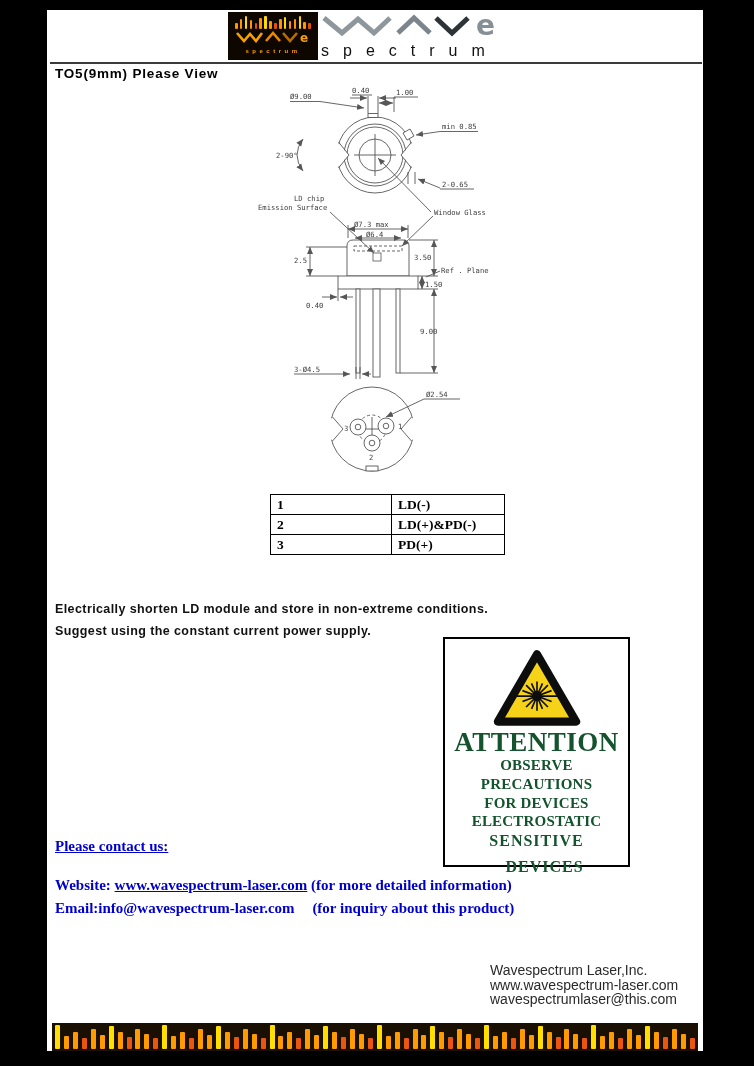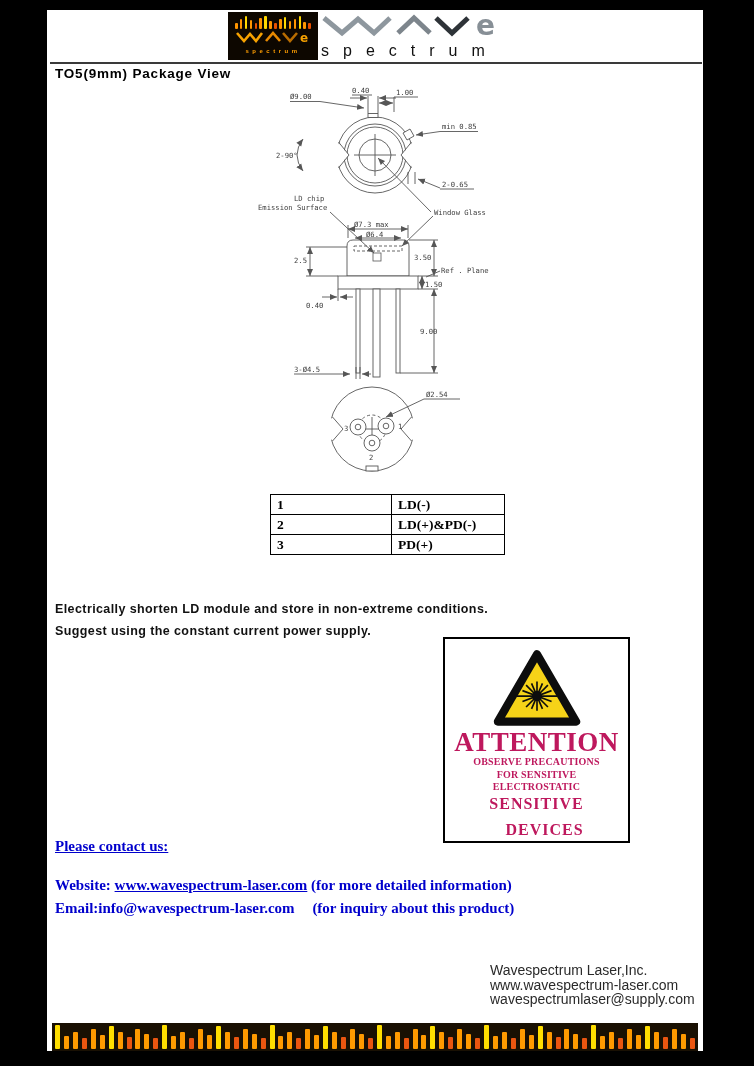--- a/index.html
+++ b/index.html
@@ -22,24 +22,24 @@
   
   .pin-table{position:absolute;left:223px;top:484px;border-collapse:collapse;font-family:"Liberation Serif",serif;font-weight:bold;font-size:13.5px;color:#000;}
   .pin-table td{border:1.6px solid #000;height:19px;padding:0 6px;}
   .pin-table td:first-child{width:108px;}
   .pin-table td:last-child{width:100px;}
 
   
   .note{position:absolute;left:8px;font-size:12.5px;font-weight:bold;letter-spacing:.4px;color:#111;}
 
   
-  .attention{position:absolute;left:396px;top:627px;width:187px;height:206px;border:2px solid #000;box-sizing:border-box;text-align:center;font-family:"Liberation Serif",serif;color:#be185d;}
+  .attention{position:absolute;left:396px;top:627px;width:187px;height:230px;border:2px solid #000;box-sizing:border-box;text-align:center;font-family:"Liberation Serif",serif;color:#14532d;}
   .attention svg{display:block;margin:8px auto 0;}
   .att-title{font-size:27px;font-weight:bold;letter-spacing:.5px;line-height:1;margin-top:2px;}
-  .att-line{font-size:10px;font-weight:bold;letter-spacing:.2px;line-height:1.25;}
+  .att-line{font-size:15px;font-weight:bold;letter-spacing:.2px;line-height:1.25;}
   .att-line.big{font-size:16px;letter-spacing:1px;text-align:center;}
   .att-line.gap{margin-top:6px;margin-left:16px;}
 
   
   .contact{position:absolute;left:8px;font-family:"Liberation Serif",serif;font-weight:bold;font-size:15px;color:#0000cc;}
   .contact a{color:#0000cc;text-decoration:underline;}
   .contact .plain{text-decoration:none;}
   .pad-left{margin-left:14px;}
 
   
@@ -87,21 +87,21 @@
     <svg width="200" height="24" viewBox="0 0 200 24">
       <polyline points="3,5 21,20 37,6 53,20 69,5" fill="none" stroke="#8e979e" stroke-width="5"></polyline>
       <polyline points="77,20 93,5 109,20" fill="none" stroke="#7d858c" stroke-width="5"></polyline>
       <polyline points="115,5 131,20 147,5" fill="none" stroke="#2e3338" stroke-width="5"></polyline>
       <text x="155" y="22" font-family="DejaVu Sans" font-size="28" font-weight="bold" fill="#878f96">e</text>
     </svg>
     <div class="sub">spectrum</div>
   </div>
 
   <div class="hr"></div>
-  <div class="title">TO5(9mm) Package View</div>
+  <div class="title">TO5(9mm) Please View</div>
 
   <svg class="drawing" width="290" height="405" viewBox="0 0 290 405">
     <defs>
       <marker id="ae" markerWidth="9" markerHeight="8" refX="7" refY="4" orient="auto" markerUnits="userSpaceOnUse">
           <path d="M0,1 L7,4 L0,7 Z" fill="#565656"></path>
         </marker>
       <marker id="as" markerWidth="9" markerHeight="8" refX="1" refY="4" orient="auto" markerUnits="userSpaceOnUse">
           <path d="M8,1 L1,4 L8,7 Z" fill="#565656"></path>
         </marker>
     </defs>
@@ -262,40 +262,40 @@
         <line x1="62" y1="42" x2="38" y2="66"></line>
         <line x1="34" y1="48" x2="66" y2="60"></line>
         <line x1="66" y1="48" x2="34" y2="60"></line>
         <line x1="44" y1="40" x2="56" y2="68"></line>
         <line x1="56" y1="40" x2="44" y2="68"></line>
       </g>
       <circle cx="50" cy="54" r="5.5" fill="#0d0d0d"></circle>
     </svg>
     <div class="att-title">ATTENTION</div>
     <div class="att-line">OBSERVE PRECAUTIONS</div>
-    <div class="att-line">FOR SENSITIVE</div>
+    <div class="att-line">FOR DEVICES</div>
     <div class="att-line">ELECTROSTATIC</div>
     <div class="att-line big">SENSITIVE</div>
     <div class="att-line big gap">DEVICES</div>
   </div>
 
   <div class="contact" style="top:828px;text-decoration:underline;">Please contact us:</div>
   <div class="contact" style="top:890px;">
     <span>Email:</span><a href="#" class="plain">info@wavespectrum-laser.com</a>
     <span class="pad-left">(for inquiry about this product)</span>
   </div>
   <div class="contact" style="top:867px;">
     <span>Website: </span><a href="#">www.wavespectrum-laser.com</a>
     <span>(for more detailed information)</span>
   </div>
 
   <div class="footer">
     <div>Wavespectrum Laser,Inc.</div>
     <div>www.wavespectrum-laser.com</div>
-    <div>wavespectrumlaser@supply.com</div>
+    <div>wavespectrumlaser@this.com</div>
   </div>
 
   <div class="footer-bar">
     <div data-bars="footer_bar" style="height:100%;">
         <i style="width: 5px; height: 100%; background: rgb(255, 222, 0);"></i>
         <i style="width: 5px; height: 55%; background: rgb(255, 154, 0);"></i>
         <i style="width: 5px; height: 72%; background: rgb(255, 154, 0);"></i>
         <i style="width: 5px; height: 46%; background: rgb(234, 85, 16);"></i>
         <i style="width: 5px; height: 82%; background: rgb(255, 154, 0);"></i>
         <i style="width: 5px; height: 60%; background: rgb(255, 154, 0);"></i>

